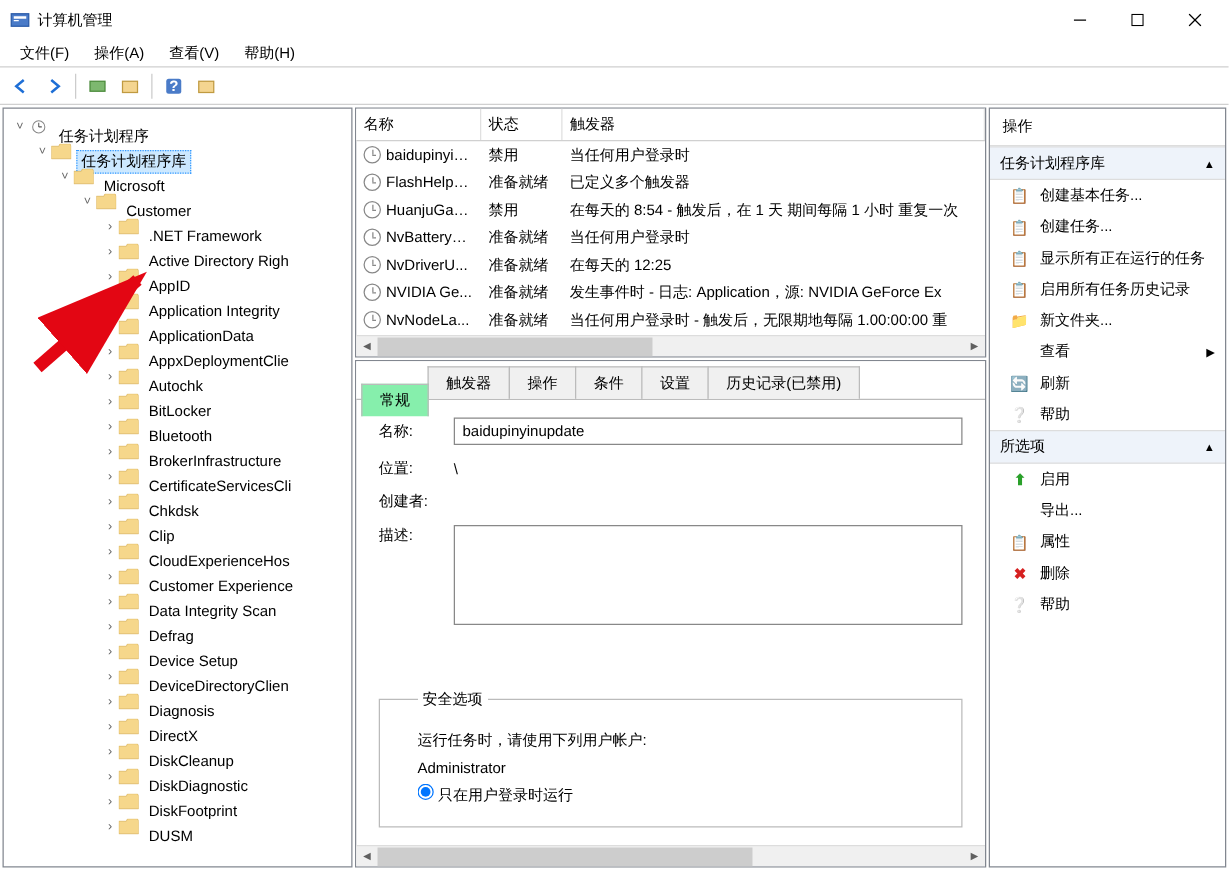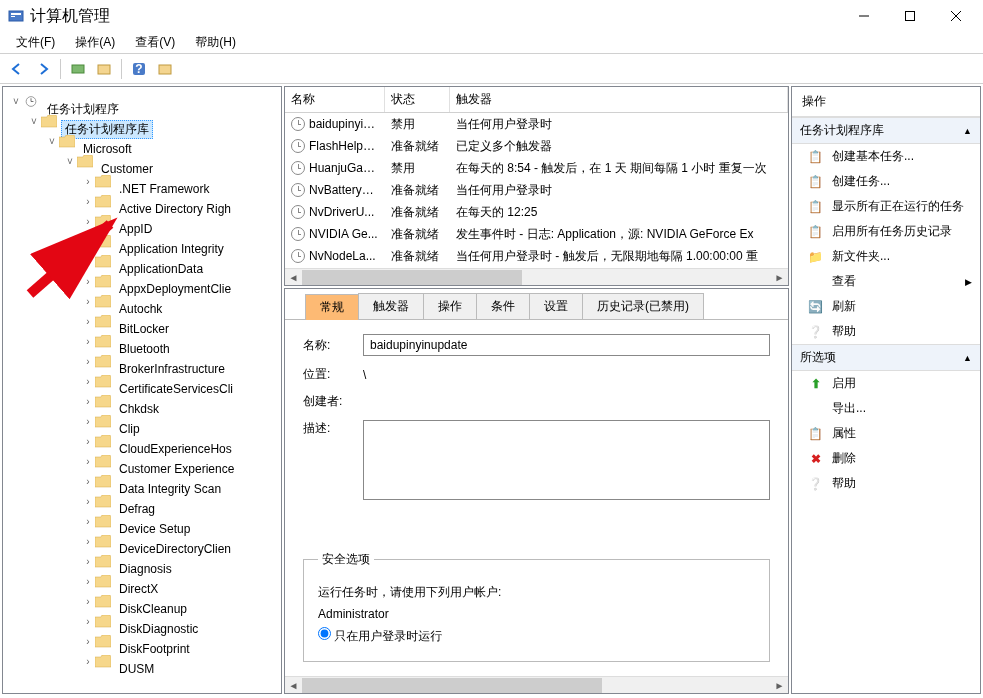--- a/index.html
+++ b/index.html
@@ -1,20 +1,20 @@
 <!DOCTYPE html>
 <html><head>
 <meta charset="utf-8">
 <style>
 * { margin: 0; padding: 0; box-sizing: border-box; font-family: "Microsoft YaHei", "Segoe UI", Tahoma, sans-serif; font-size: 12px; }
 body { background: #fff; width: 983px; height: 698px; overflow: hidden; position: relative; }
 
 .titlebar { height: 32px; display: flex; align-items: center; padding: 0 4px 0 8px; background: #fff; }
 .titlebar .app-icon { width: 16px; height: 16px; margin-right: 6px; }
-.titlebar .title { flex: 1; font-size: 16px; }
+.titlebar .title { flex: 1; font-size: 12px; }
 .titlebar .win-btns { display: flex; }
 .titlebar .win-btn { width: 46px; height: 30px; display: flex; align-items: center; justify-content: center; font-family: "Segoe MDL2 Assets", sans-serif; }
 
 .menubar { height: 22px; display: flex; align-items: center; padding: 0 6px; border-bottom: 1px solid #d0d0d0; }
 .menubar .menu { padding: 2px 10px; cursor: default; }
 
 .toolbar { height: 30px; display: flex; align-items: center; padding: 2px 6px; gap: 4px; border-bottom: 1px solid #d0d0d0; }
 .toolbar .tbtn { width: 22px; height: 22px; display: flex; align-items: center; justify-content: center; border: 1px solid transparent; }
 .toolbar .sep { width: 1px; height: 20px; background: #ccc; margin: 0 2px; }
 
@@ -39,27 +39,27 @@
 .clock-icon { width: 14px; height: 14px; border: 1px solid #888; border-radius: 50%; position: relative; display: inline-block; margin-right: 4px; vertical-align: middle; }
 .clock-icon::before { content: ''; position: absolute; top: 2px; left: 50%; width: 1px; height: 4px; background: #888; }
 .clock-icon::after { content: ''; position: absolute; top: 50%; left: 50%; width: 3px; height: 1px; background: #888; }
 .hscroll { height: 17px; background: #f0f0f0; border-top: 1px solid #ddd; position: relative; }
 .hscroll .arrow { position: absolute; width: 17px; height: 17px; display: flex; align-items: center; justify-content: center; color: #606060; font-size: 10px; }
 .hscroll .thumb { position: absolute; height: 15px; top: 1px; background: #cdcdcd; }
 
 .detail { flex: 1; border: 1px solid #828790; background: #fff; display: flex; flex-direction: column; }
 .tabs { display: flex; background: #fff; border-bottom: 1px solid #bbb; padding-top: 4px; padding-left: 4px; }
 .tab { padding: 4px 14px; border: 1px solid #bbb; border-bottom: none; margin-right: -1px; background: #f0f0f0; cursor: default; }
-.tab.active { background: #fdba74; position: relative; top: 1px; margin-left: 16px; }
+.tab.active { background: #86efac; position: relative; top: 14px; }
 .detail-body { flex: 1; padding: 14px 18px; overflow: hidden; display: flex; flex-direction: column; }
 .field-row { display: flex; align-items: center; margin-bottom: 10px; gap: 10px; }
 .field-row .lbl { width: 50px; }
 .field-row input[type=text] { flex: 1; padding: 3px 6px; border: 1px solid #888; background: #fff; }
 .field-row textarea { flex: 1; height: 80px; padding: 4px; border: 1px solid #888; background: #fff; resize: none; }
-fieldset.sec { border: 1px solid #bbb; padding: 10px 14px; margin-top: auto; }
+fieldset.sec { border: 1px solid #bbb; padding: 10px 30px; margin-top: auto; }
 fieldset.sec legend { padding: 0 4px; }
 .sec-row { margin: 6px 0; }
 
 .actions-panel { width: 190px; border: 1px solid #828790; margin: 2px; background: #fff; display: flex; flex-direction: column; }
 .actions-title { padding: 6px 10px; border-bottom: 1px solid #ddd; font-size: 12px; }
 .actions-group-hdr { background: #eef3fa; padding: 4px 8px; border-top: 1px solid #ddd; border-bottom: 1px solid #ddd; display: flex; justify-content: space-between; align-items: center; }
 .action-item { display: flex; align-items: center; padding: 4px 8px 4px 16px; cursor: default; gap: 8px; }
 .action-icon { width: 16px; height: 16px; display: flex; align-items: center; justify-content: center; font-size: 12px; }
 
 .redarrow { position: absolute; top: 130px; left: 20px; pointer-events: none; }

